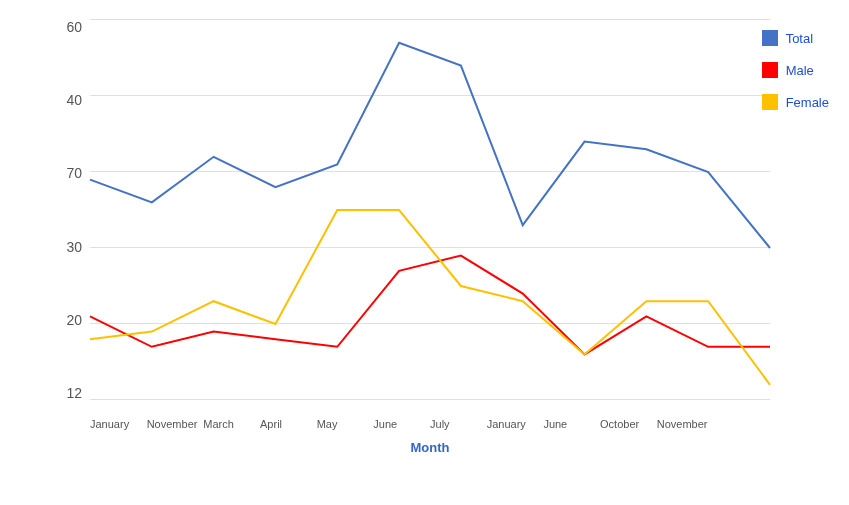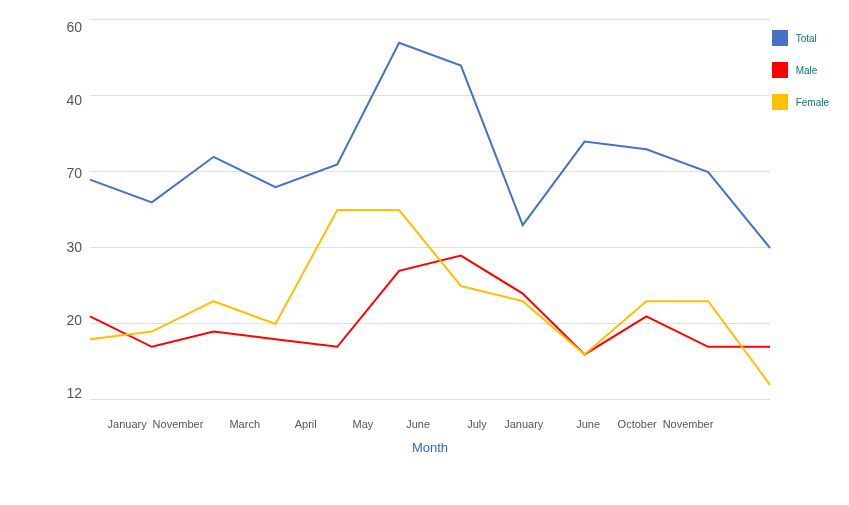--- a/index.html
+++ b/index.html
@@ -64,54 +64,54 @@
       position: absolute;
       left: 40px;
       bottom: -30px;
       width: 680px;
       display: flex;
       justify-content: space-between;
     }
     .x-label {
       font-size: 11px;
       color: #555;
-      text-align: right;
+      text-align: left;
       flex: 1;
     }
     .x-title {
       position: absolute;
       bottom: -55px;
       left: 40px;
       width: 680px;
       text-align: center;
       font-size: 13px;
       color: #3366cc;
-      font-weight: normal;
+      font-weight: bold;
     }
     .legend {
       position: absolute;
       right: 20px;
       top: 30px;
       display: flex;
       flex-direction: column;
       gap: 16px;
     }
     .legend-item {
       display: flex;
       align-items: center;
       gap: 8px;
     }
     .legend-color {
       width: 16px;
       height: 16px;
       flex-shrink: 0;
     }
     .legend-label {
-      font-size: 10px;
-      color: #0f766e;
+      font-size: 13px;
+      color: #1d4ed8;
     }
   </style>
 </head>
 <body>
 
 <div class="chart-container">
   <div class="chart-area">
 
     <div class="y-axis">
       <span class="y-label">12</span>

